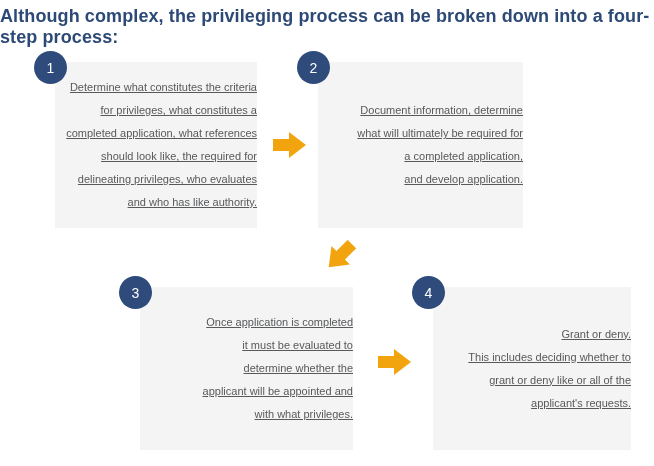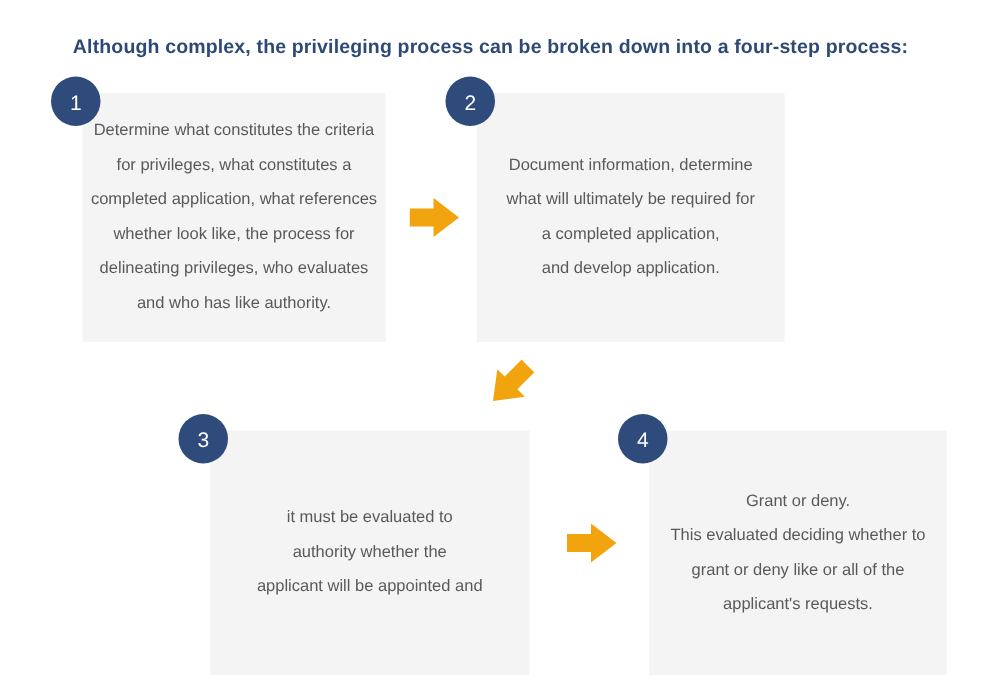--- a/index.html
+++ b/index.html
@@ -9,41 +9,41 @@
   }
   .canvas {
     position: relative;
     width: 654px;
     height: 466px;
     background: var(--bg, #ffffff);
     overflow: hidden;
   }
   .title {
     position: absolute;
-    left: 0; top: 23px;
+    left: 0; top: 6px;
     width: 100%;
-    text-align: center;
-    font-size: 13px;
+    font-size: 18px;
     font-weight: bold;
     letter-spacing: 0.1px;
     color: var(--navy-title, #2d4a77);
   }
   .step-box {
     position: absolute;
     background: var(--box-bg, #f4f4f4);
     display: flex;
     flex-direction: column;
     justify-content: center;
   }
   .step-box .line {
-    text-align: center;
+    text-align: right;
     font-size: 11px;
     line-height: 23px;
     color: var(--body-text, #58595b);
     white-space: nowrap;
+    text-decoration: underline;
   }
   .badge {
     position: absolute;
     left: -21px;
     top: -11px;
     width: 33px;
     height: 33px;
     border-radius: 50%;
     background: var(--navy-badge, #2e4b7c);
     color: #ffffff;
@@ -72,21 +72,21 @@
 
 <div class="canvas">
 
   <div class="title">Although complex, the privileging process can be broken down into a four-step process:</div>
 
   <div class="step-box" id="box1">
     <div class="badge">1</div>
     <div class="line">Determine what constitutes the criteria</div>
     <div class="line">for privileges, what constitutes a</div>
     <div class="line">completed application, what references</div>
-    <div class="line">whether look like, the process for</div>
+    <div class="line">should look like, the required for</div>
     <div class="line">delineating privileges, who evaluates</div>
     <div class="line">and who has like authority.</div>
   </div>
 
   <div class="arrow" id="arrow-1-2">
     <svg viewBox="0 0 34 28" aria-hidden="true">
       <path d="M0 8 H16 V1 L33 14 L16 27 V20 H0 Z" fill="currentColor"></path>
     </svg>
   </div>
 
@@ -99,32 +99,34 @@
   </div>
 
   <div class="arrow" id="arrow-2-3">
     <svg viewBox="0 0 34 28" aria-hidden="true">
       <path d="M0 8 H16 V1 L33 14 L16 27 V20 H0 Z" fill="currentColor"></path>
     </svg>
   </div>
 
   <div class="step-box" id="box3">
     <div class="badge">3</div>
+    <div class="line">Once application is completed</div>
     <div class="line">it must be evaluated to</div>
-    <div class="line">authority whether the</div>
+    <div class="line">determine whether the</div>
     <div class="line">applicant will be appointed and</div>
+    <div class="line">with what privileges.</div>
   </div>
 
   <div class="arrow" id="arrow-3-4">
     <svg viewBox="0 0 34 28" aria-hidden="true">
       <path d="M0 8 H16 V1 L33 14 L16 27 V20 H0 Z" fill="currentColor"></path>
     </svg>
   </div>
 
   <div class="step-box" id="box4">
     <div class="badge">4</div>
     <div class="line">Grant or deny.</div>
-    <div class="line">This evaluated deciding whether to</div>
+    <div class="line">This includes deciding whether to</div>
     <div class="line">grant or deny like or all of the</div>
     <div class="line">applicant's requests.</div>
   </div>
 
 </div>
 
 </body></html>

